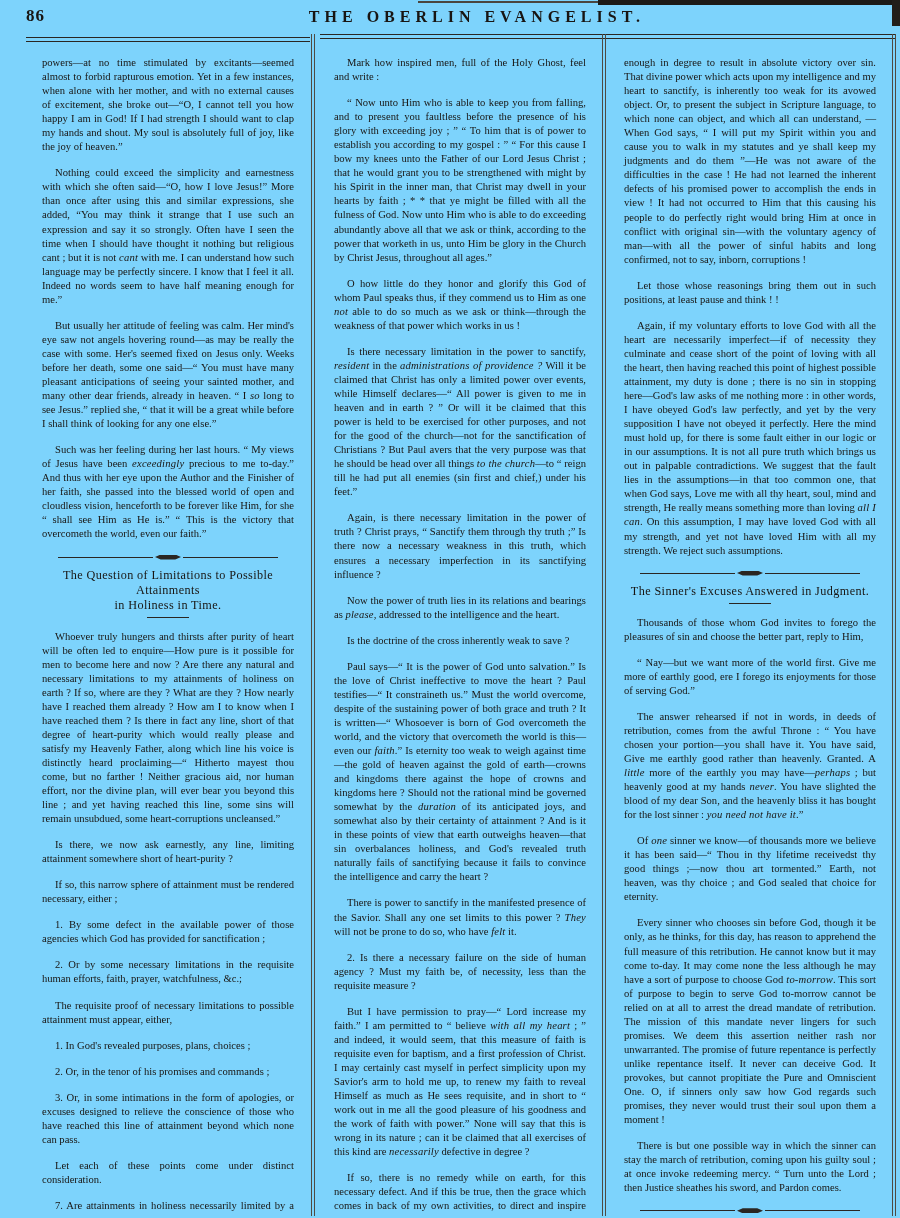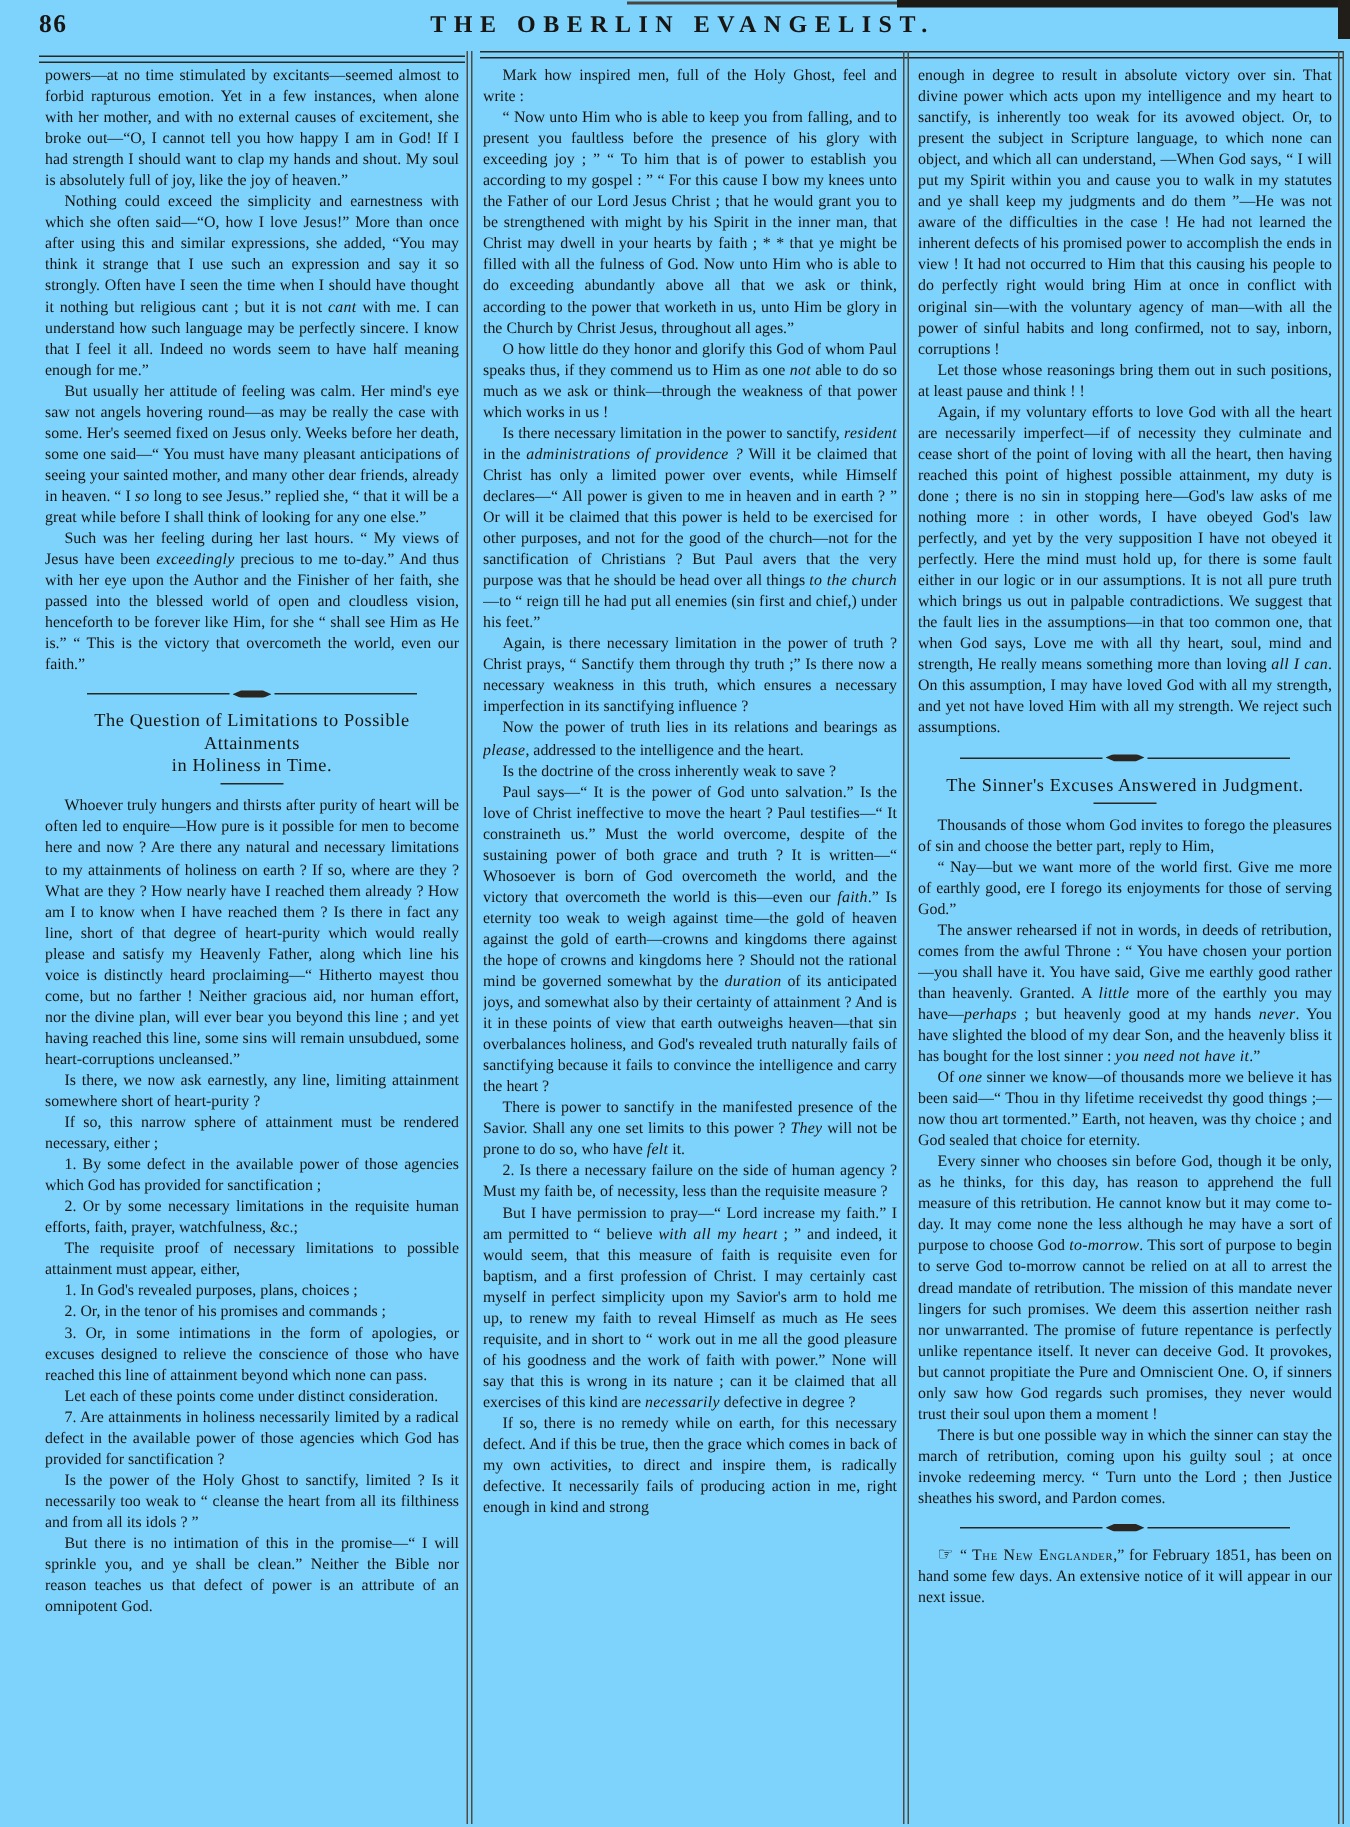--- a/index.html
+++ b/index.html
@@ -16,21 +16,21 @@
   
   .artifact-bar-1{position:absolute;top:0;left:598px;width:302px;height:5px;background:#1c1a17;}
   .artifact-bar-2{position:absolute;top:1px;left:418px;width:180px;height:2px;background:#4a463f;}
   .artifact-corner{position:absolute;top:0;right:0;width:8px;height:26px;background:#211e1a;}
 
   .page-number{
     position:absolute;top:6px;left:26px;
     font-size:17px;font-weight:bold;letter-spacing:1px;
   }
   .masthead{
-    position:absolute;top:8px;left:240px;width:430px;
+    position:absolute;top:8px;left:262px;width:430px;
     text-align:center;
     font-size:16px;font-weight:bold;letter-spacing:5px;
     white-space:nowrap;
   }
   .header-rule{
     position:absolute;height:3px;
     border-top:1px solid #2a2622;border-bottom:1px solid #2a2622;
   }
   .header-rule.left{top:37px;left:26px;width:284px;}
   .header-rule.right{top:34px;left:320px;width:576px;}
@@ -46,21 +46,21 @@
   .col{
     position:absolute;top:44px;bottom:4px;width:276px;
     overflow:hidden;
     font-size:10.6px;line-height:14.05px;
     text-align:justify;
   }
   .col.c1{left:30px;}
   .col.c2{left:322px;}
   .col.c3{left:612px;}
 
-  .para{margin:0;text-indent:13px;}
+  .para{margin:12px;text-indent:13px;}
   .para.noindent{text-indent:0;}
 
   .article-heading{
     margin:7px 6px 8px 6px;
     font-size:12.2px;line-height:15px;
     font-weight:normal;text-align:center;letter-spacing:.4px;
     text-indent:0;
   }
   .article-heading .hrule{
     display:block;width:42px;height:0;

